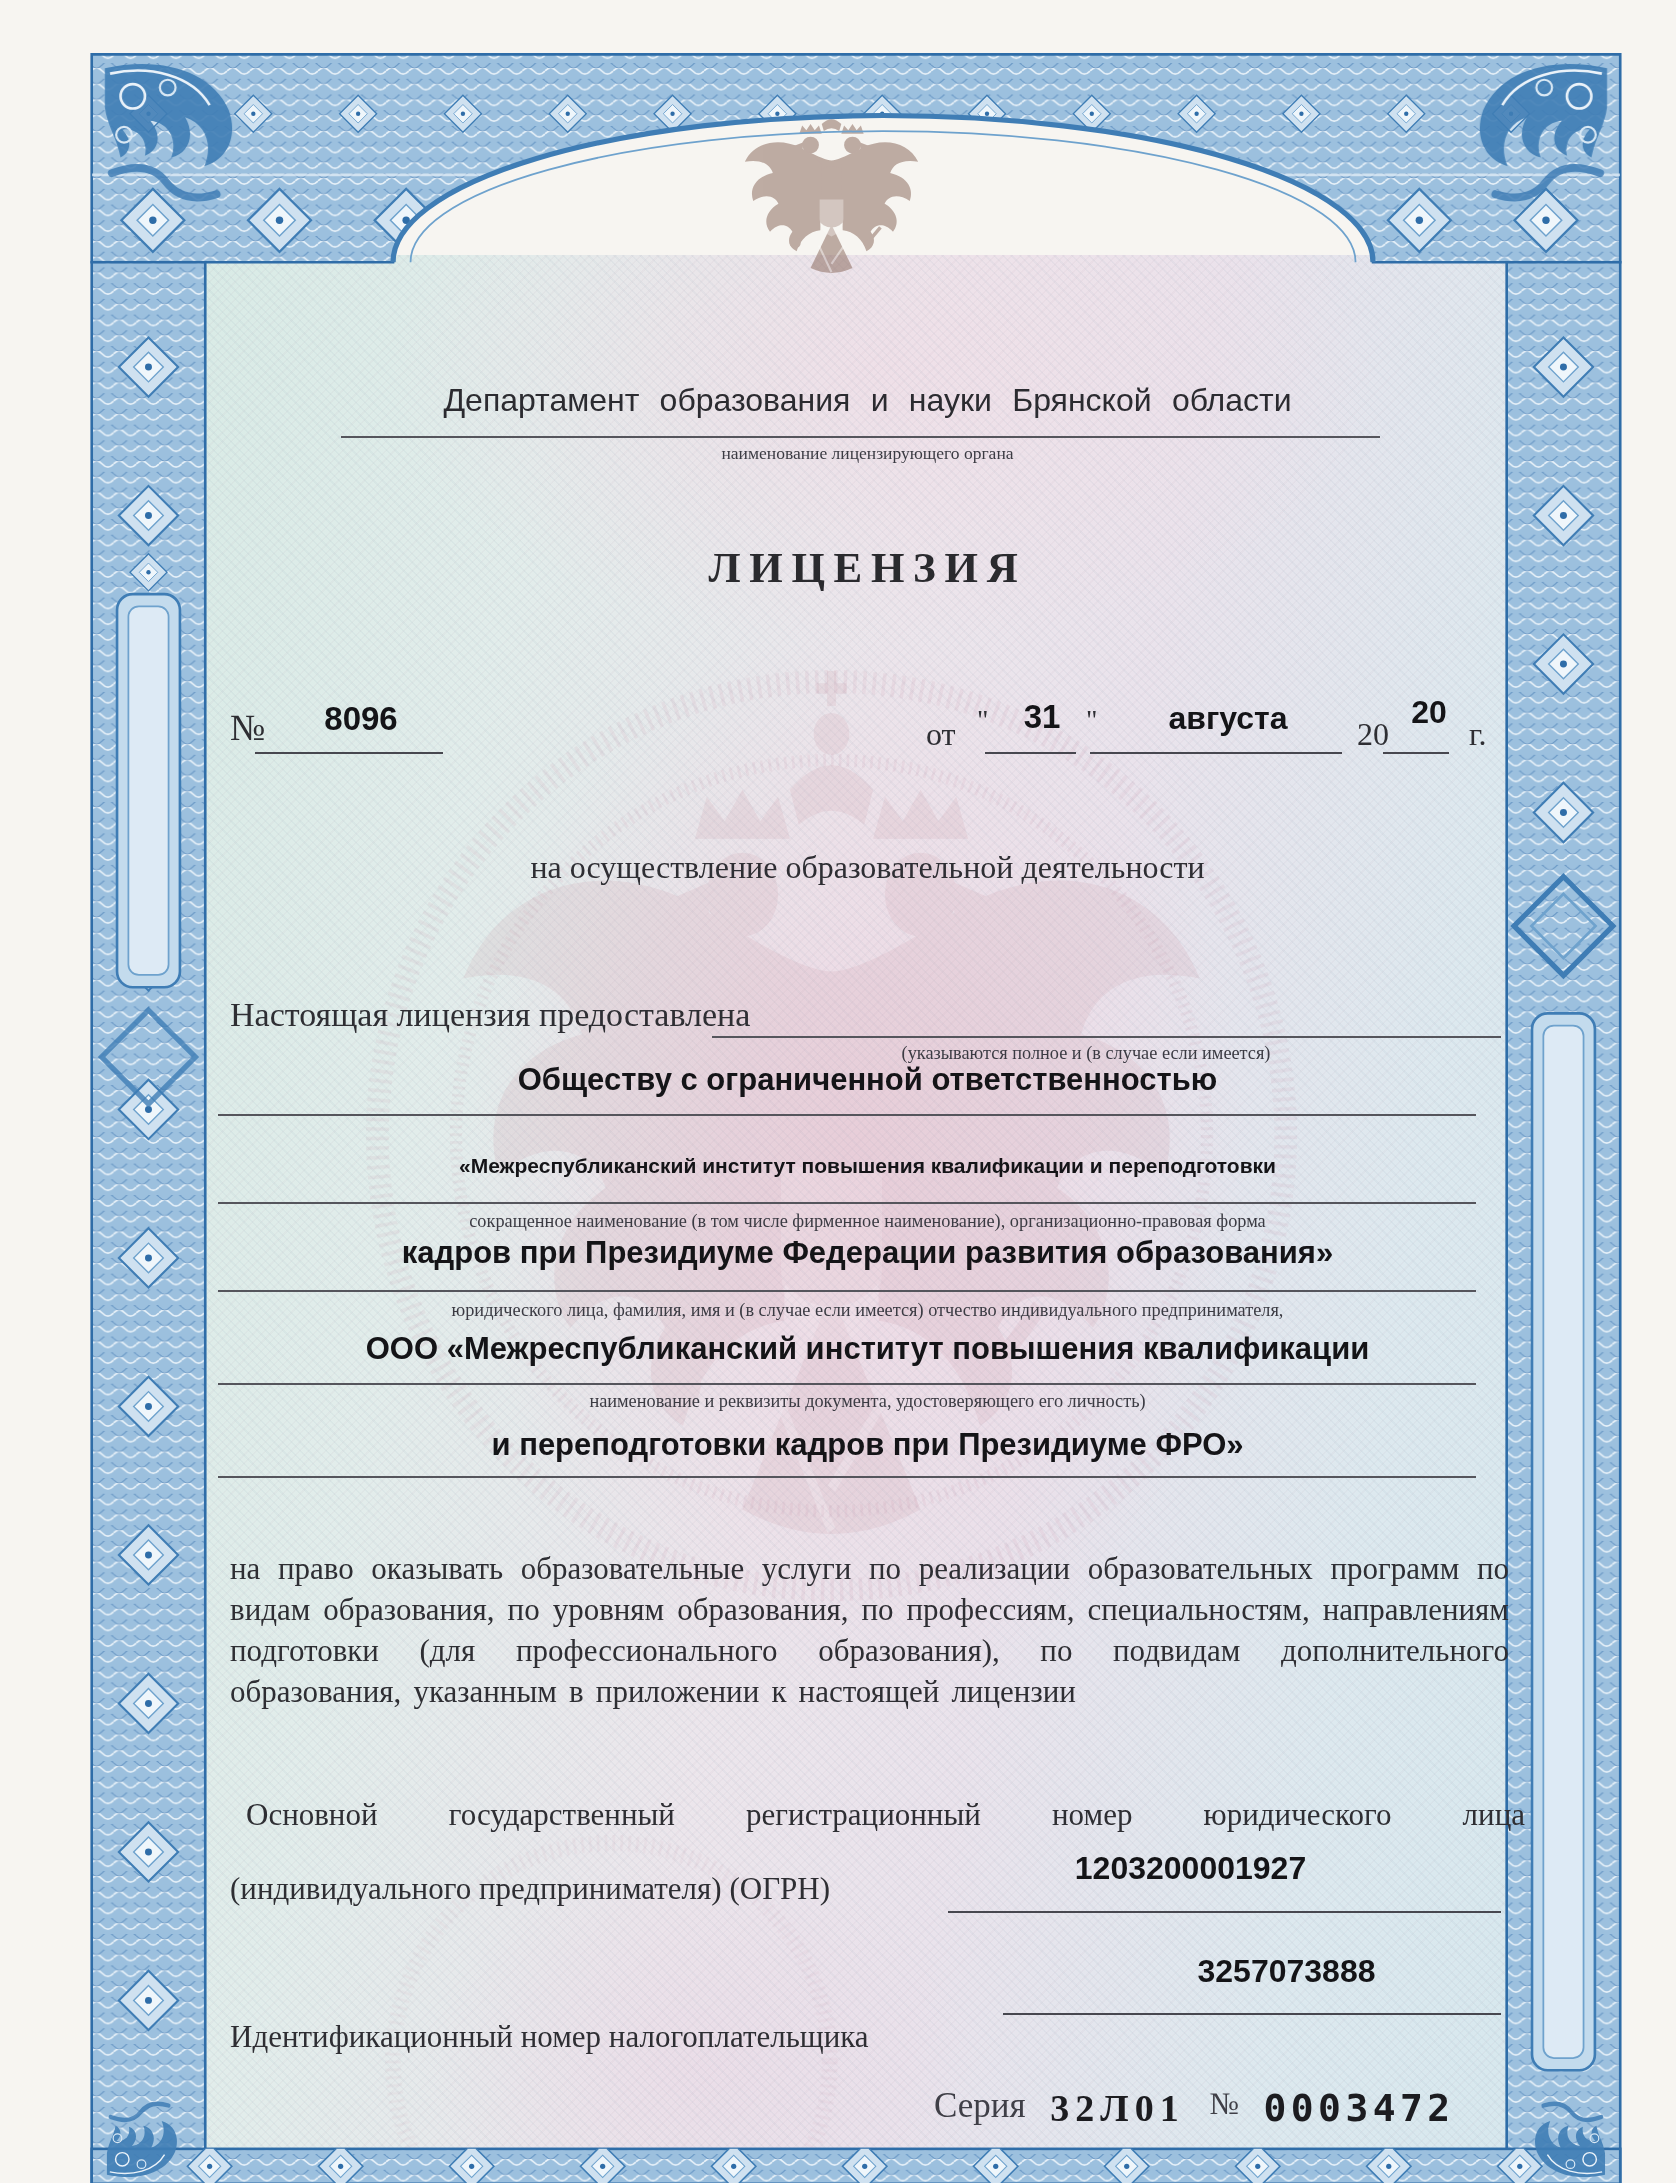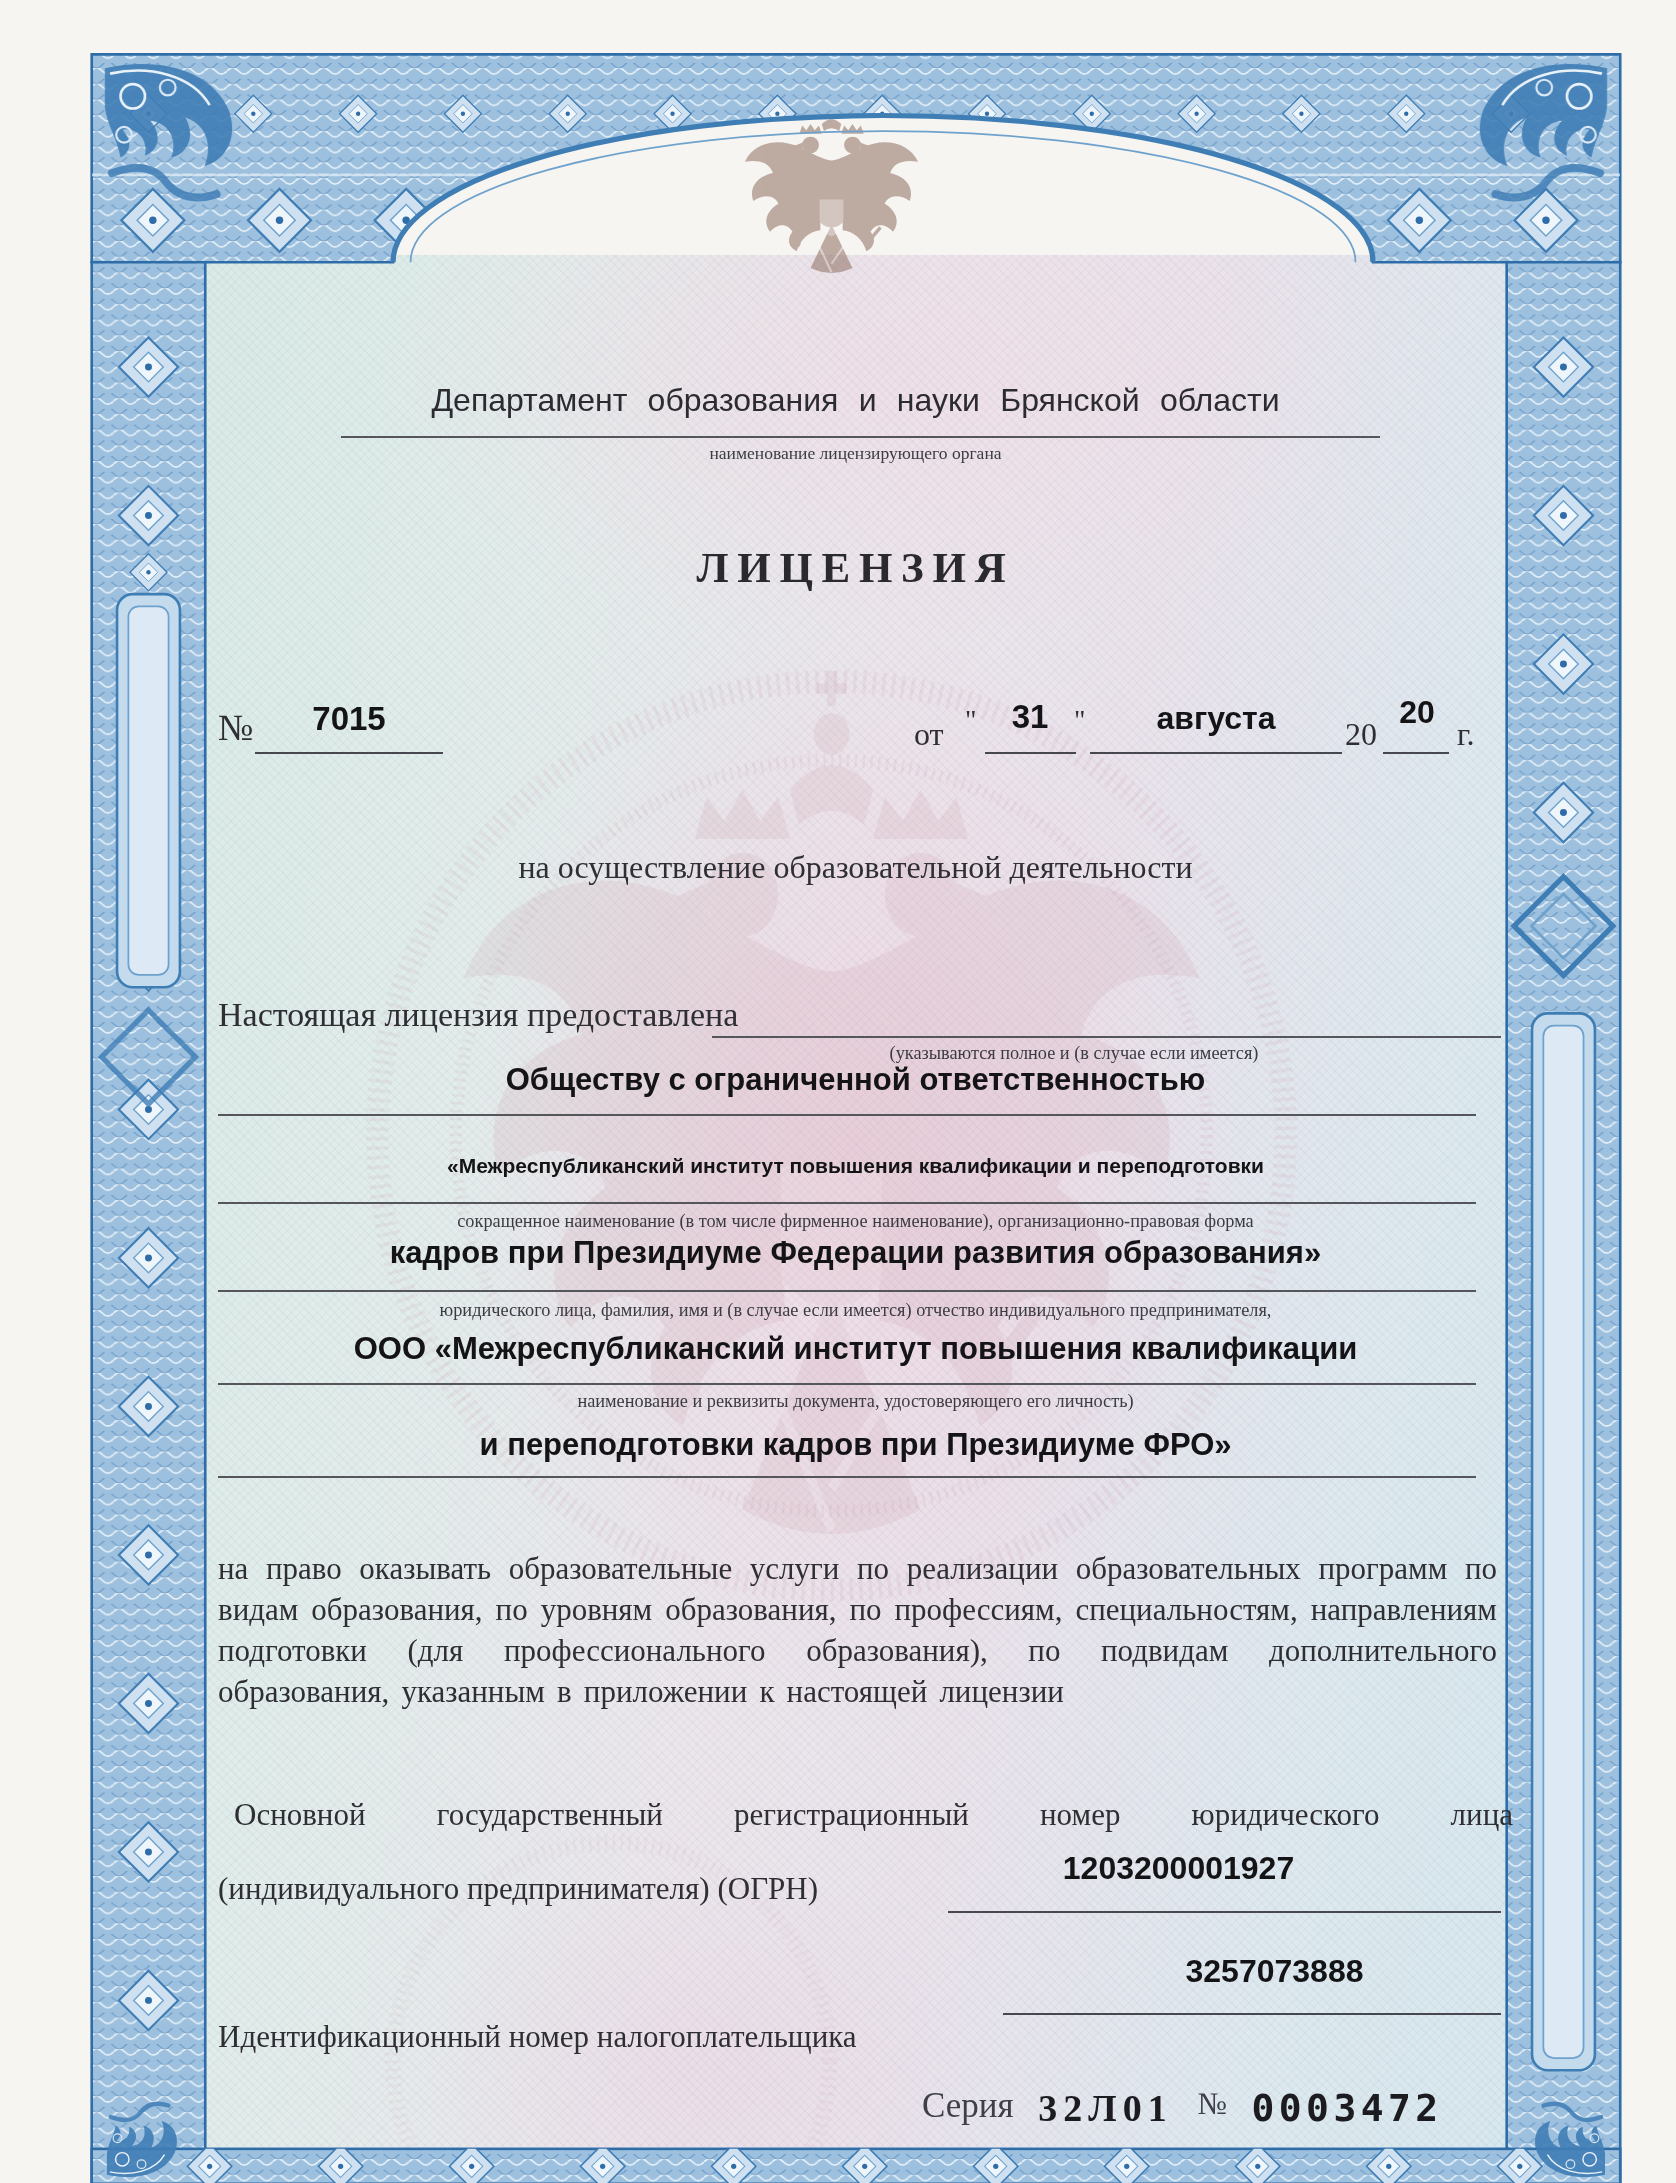--- a/index.html
+++ b/index.html
@@ -9,21 +9,21 @@
     background:
       radial-gradient(ellipse 542px 751px at 50% 47%, rgba(238,214,226,.85), rgba(238,214,226,0) 72%),
       radial-gradient(ellipse 664px 367px at 52% 6%, rgba(240,222,231,.8), rgba(240,222,231,0) 75%),
       radial-gradient(ellipse 367px 279px at 38% 94%, rgba(233,214,228,.5), rgba(233,214,228,0) 75%),
       linear-gradient(100deg,#d9ebe6 0%,#e2edeb 22%,#ece6ec 46%,#eae3ec 62%,#dde9ef 84%,#d7e8ee 100%);}
   .content-bg::after{content:"";position:absolute;inset:0;
       background:
         repeating-linear-gradient(45deg, rgba(120,150,170,.07) 0 1.7px, transparent 1.7px 6.1px),
         repeating-linear-gradient(-45deg, rgba(170,140,160,.06) 0 1.7px, transparent 1.7px 6.1px);}
   .decor{position:absolute;left:0;top:0;z-index:2;pointer-events:none;}
-  .txt{position:absolute;z-index:3;}
+  .txt{position:absolute;z-index:3;padding-left:12px;}
   .ser{font-family:"Liberation Serif",serif;color:#2e2e33;}
   .sans{font-family:"Liberation Sans",sans-serif;color:#2b2b30;}
   .bold-val{font-family:"Liberation Sans",sans-serif;font-weight:700;color:#141417;}
   .cap{font-family:"Liberation Serif",serif;font-size:18.3px;color:#3b3b43;}
   .center{text-align:center;}
   .rule{position:absolute;z-index:3;height:1.7px;background:#47474f;}
   .mono{font-family:"DejaVu Sans Mono","Liberation Mono",monospace;font-weight:700;color:#1c1c20;}
   .cw{left:205px;width:1301px;}  
   .series-row{display:flex;align-items:flex-start;gap:24.5px;}
 </style>
@@ -184,21 +184,21 @@
     <use href="#corner" transform="translate(1842,2494) scale(-.55,-.55)"></use>
   </svg>
 
   <div class="txt sans cw center" style="top:382px;font-size:32px;word-spacing:11.4px;">Департамент образования и науки Брянской области</div>
   <div class="rule" style="left:341px;top:436px;width:1039px;background:#55555c;"></div>
   <div class="txt cap cw center" style="top:443px;font-size:17.5px;">наименование лицензирующего органа</div>
 
   <div class="txt ser cw center" style="top:543px;font-size:43px;font-weight:700;letter-spacing:8.7px;color:#2a2a2e;">ЛИЦЕНЗИЯ</div>
 
   <div class="txt ser" style="left:218px;top:706px;font-size:37px;">№</div>
-  <div class="txt bold-val center" style="left:253px;top:700px;width:192px;font-size:33px;">7015</div>
+  <div class="txt bold-val center" style="left:253px;top:700px;width:192px;font-size:33px;">8096</div>
   <div class="rule" style="left:255px;top:752px;width:188px;"></div>
 
   <div class="txt ser" style="left:914px;top:716px;font-size:32px;">от</div>
   <div class="txt ser" style="left:965px;top:704px;font-size:28px;">"</div>
   <div class="txt bold-val center" style="left:990px;top:698px;width:80px;font-size:33px;">31</div>
   <div class="txt ser" style="left:1074px;top:704px;font-size:28px;">"</div>
   <div class="rule" style="left:985px;top:752px;width:91px;"></div>
   <div class="txt bold-val center" style="left:1090px;top:700px;width:252px;font-size:32px;">августа</div>
   <div class="rule" style="left:1090px;top:752px;width:252px;"></div>
   <div class="txt ser" style="left:1345px;top:716px;font-size:32px;">20</div>

